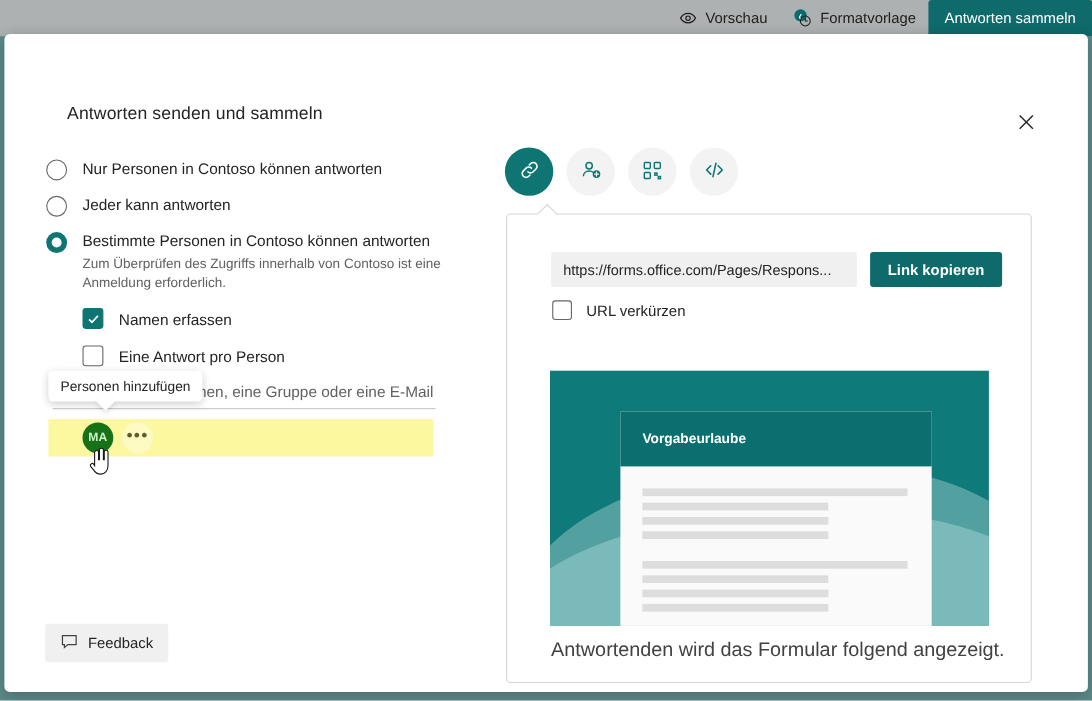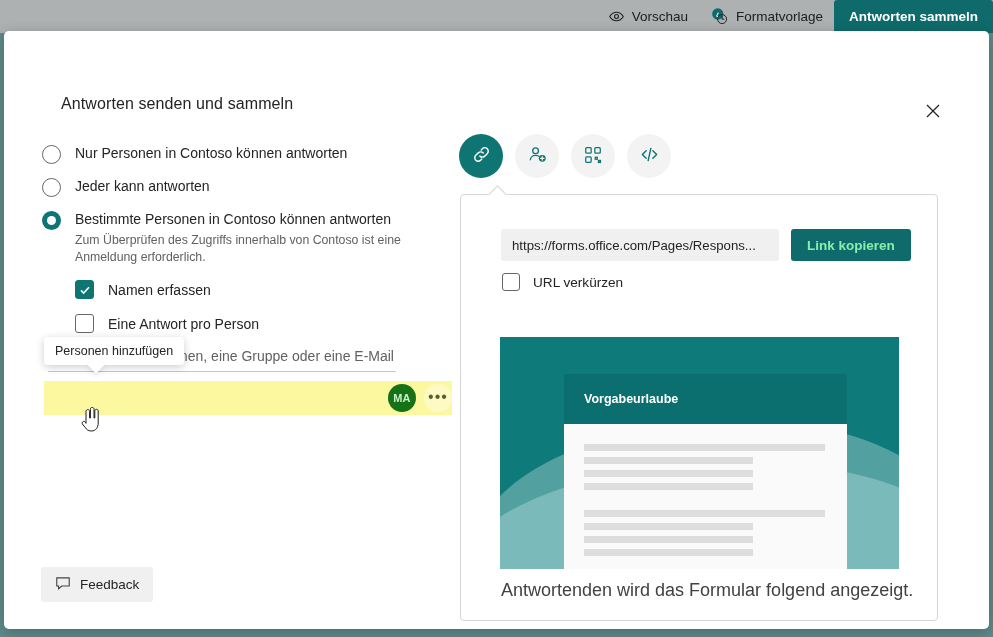--- a/index.html
+++ b/index.html
@@ -24,21 +24,21 @@
     display: flex; align-items: center; justify-content: flex-end;
   }
   .topbar-item {
     display: flex; align-items: center; gap: 7px;
     font-size: 13.5px; color: #20201f;
     padding: 0 11px; height: 33px; cursor: pointer;
   }
   .topbar-item svg { display: block; }
   .collect-btn {
     background: #0f6b6b; color: #ffffff;
-    font-size: 13.5px; font-weight: 700;
+    font-size: 13.5px; font-weight: 400;
     height: 33px; padding: 0 15px;
     display: flex; align-items: center;
     border: none; cursor: pointer;
     border-top-left-radius: 3px; border-top-right-radius: 3px;
   }
 
   
   .dialog {
     position: absolute;
     left: 4px; top: 31px;
@@ -121,24 +121,24 @@
   .tooltip::after {
     content: ""; position: absolute;
     left: 46px; bottom: -6px;
     width: 12px; height: 12px; background: #ffffff;
     transform: rotate(45deg);
     box-shadow: 2px 2px 5px rgba(0,0,0,0.10);
   }
 
   .person-row {
     position: absolute; left: 40px; top: 350px;
-    width: 408px; height: 34px;
+    width: 350px; height: 34px;
     background: #fbf8a0;
     display: flex; align-items: center;
-    padding-left: 31px; gap: 8px; justify-content: flex-end;
+    padding-left: 31px; gap: 8px;
   }
   .avatar {
     width: 28px; height: 28px; border-radius: 50%;
     background: #177117; color: #c9f0c9;
     font-size: 11px; font-weight: 700;
     display: flex; align-items: center; justify-content: center;
     letter-spacing: 0.2px;
   }
   .more-btn {
     width: 28px; height: 28px; border-radius: 50%;
@@ -192,21 +192,21 @@
     display: flex; align-items: flex-start; gap: 12px;
   }
   .link-field {
     width: 278px; height: 32px;
     background: #f0f0f0; border: none;
     font-family: inherit; font-size: 13.2px; color: #242424;
     padding: 0 11px; outline: none; border-radius: 2px;
   }
   .copy-btn {
     height: 32px; padding: 0 16px;
-    background: #0f6b6b; color: #86efac;
+    background: #0f6b6b; color: #ffffff;
     font-size: 13.5px; font-weight: 700; font-family: inherit;
     border: none; border-radius: 3px; cursor: pointer;
   }
   .shorten-row {
     position: absolute; left: 41px; top: 78px;
     display: flex; align-items: center; gap: 13px; cursor: pointer;
   }
   .shorten-box {
     width: 18px; height: 18px; border-radius: 3px;
     border: 1.4px solid #666; background: #fff;

